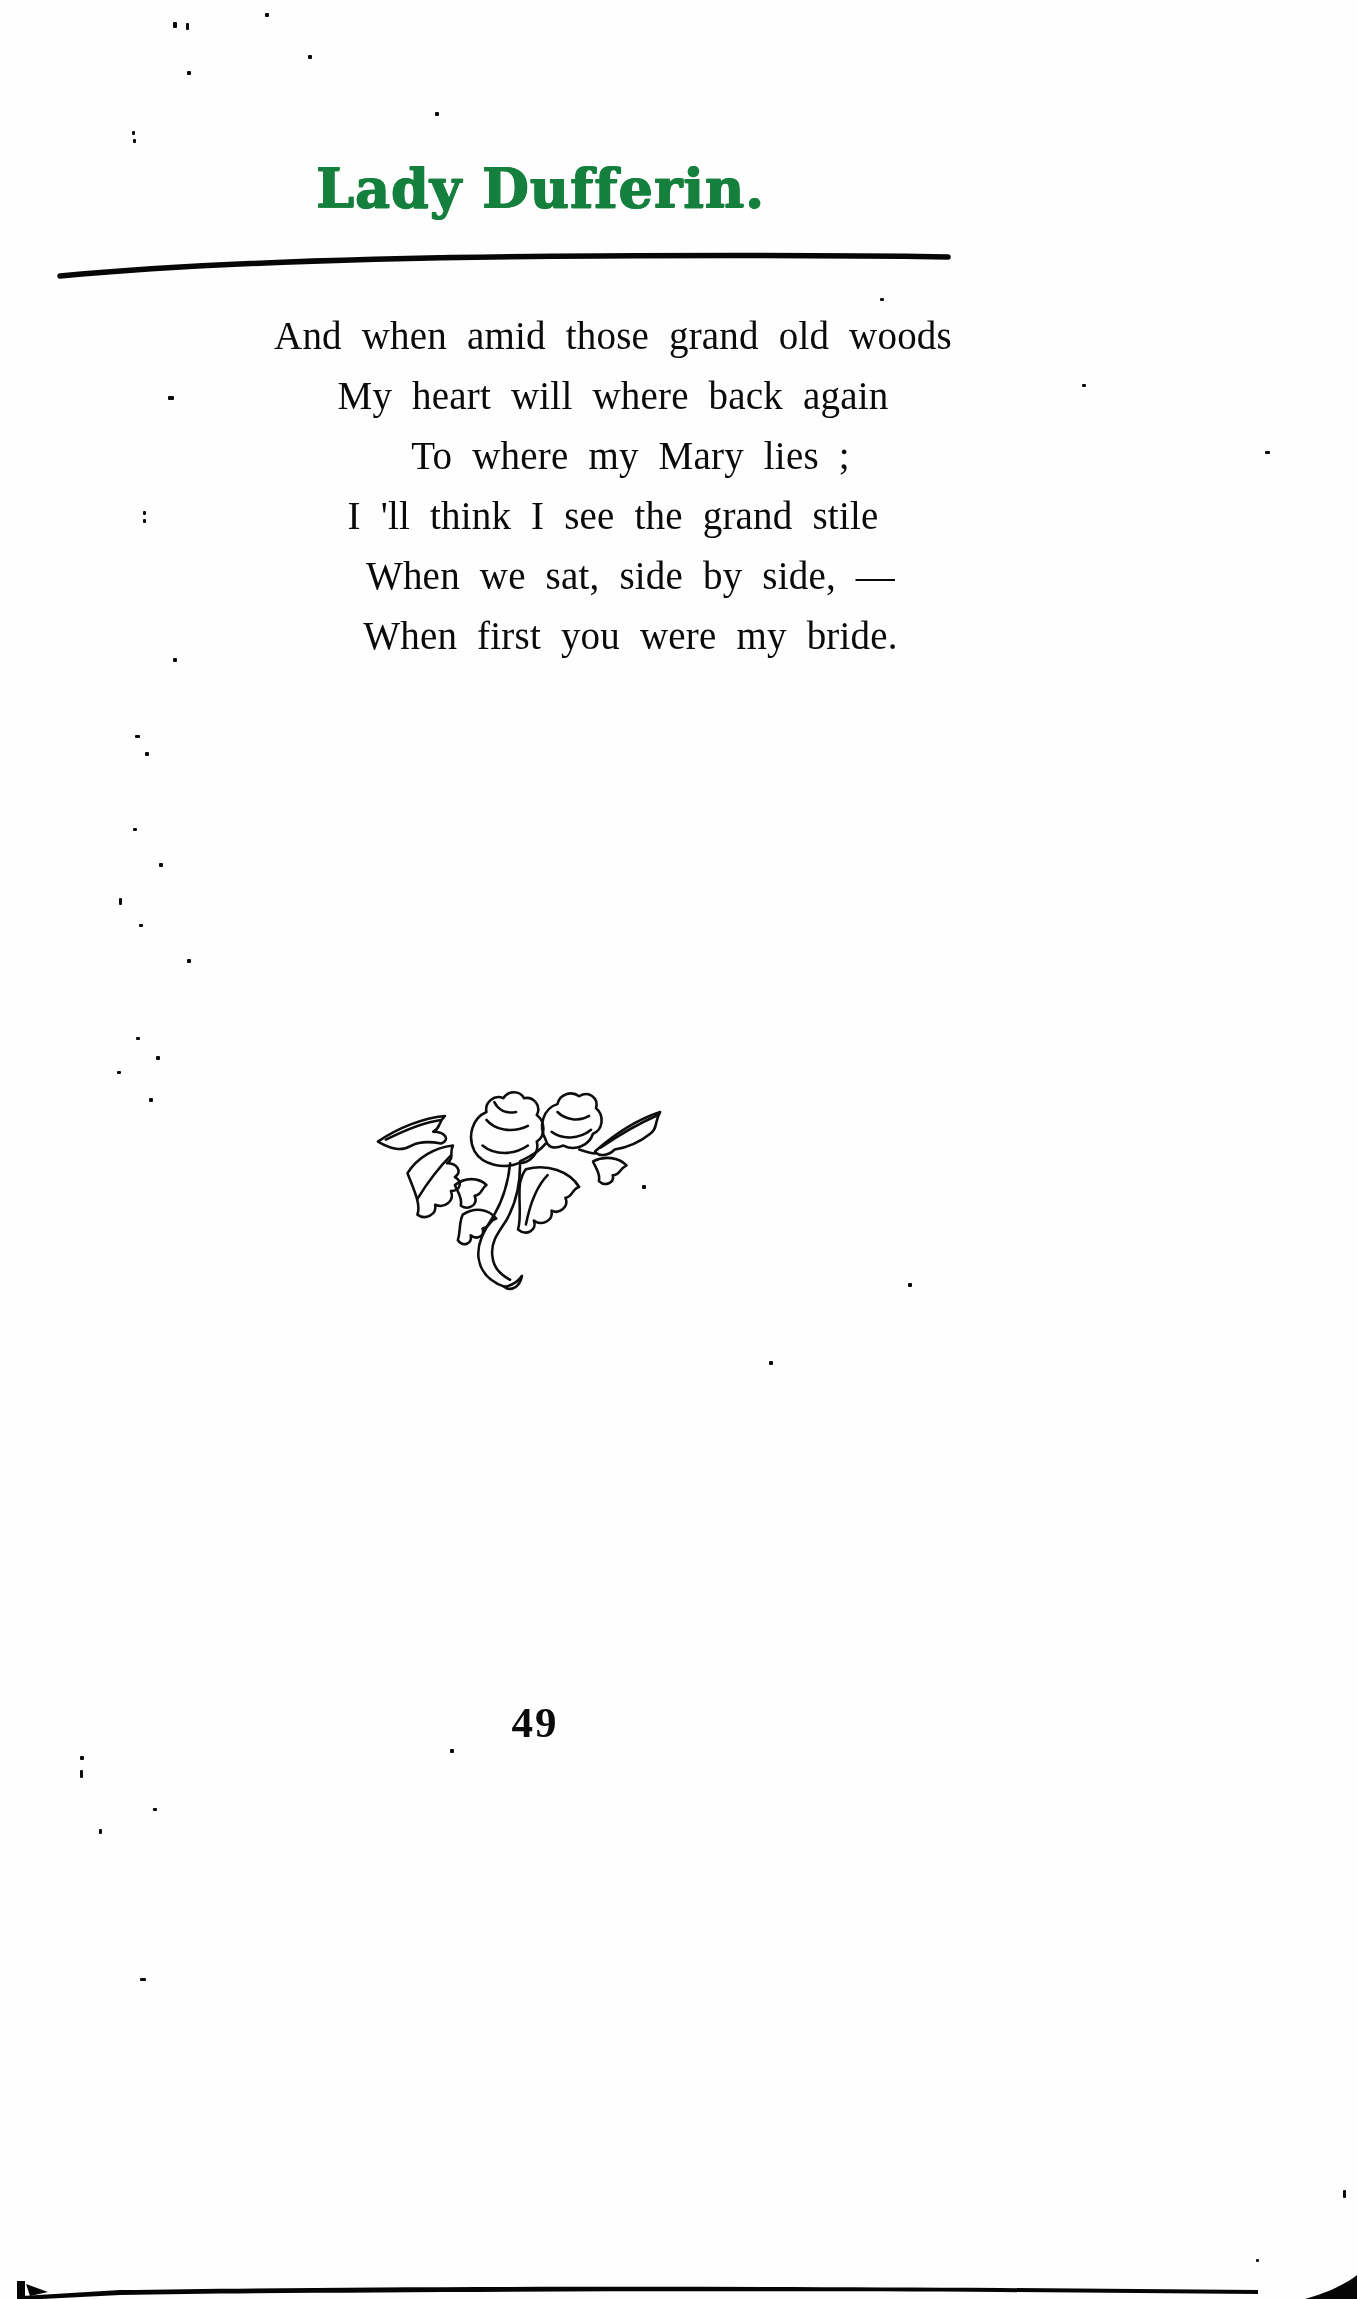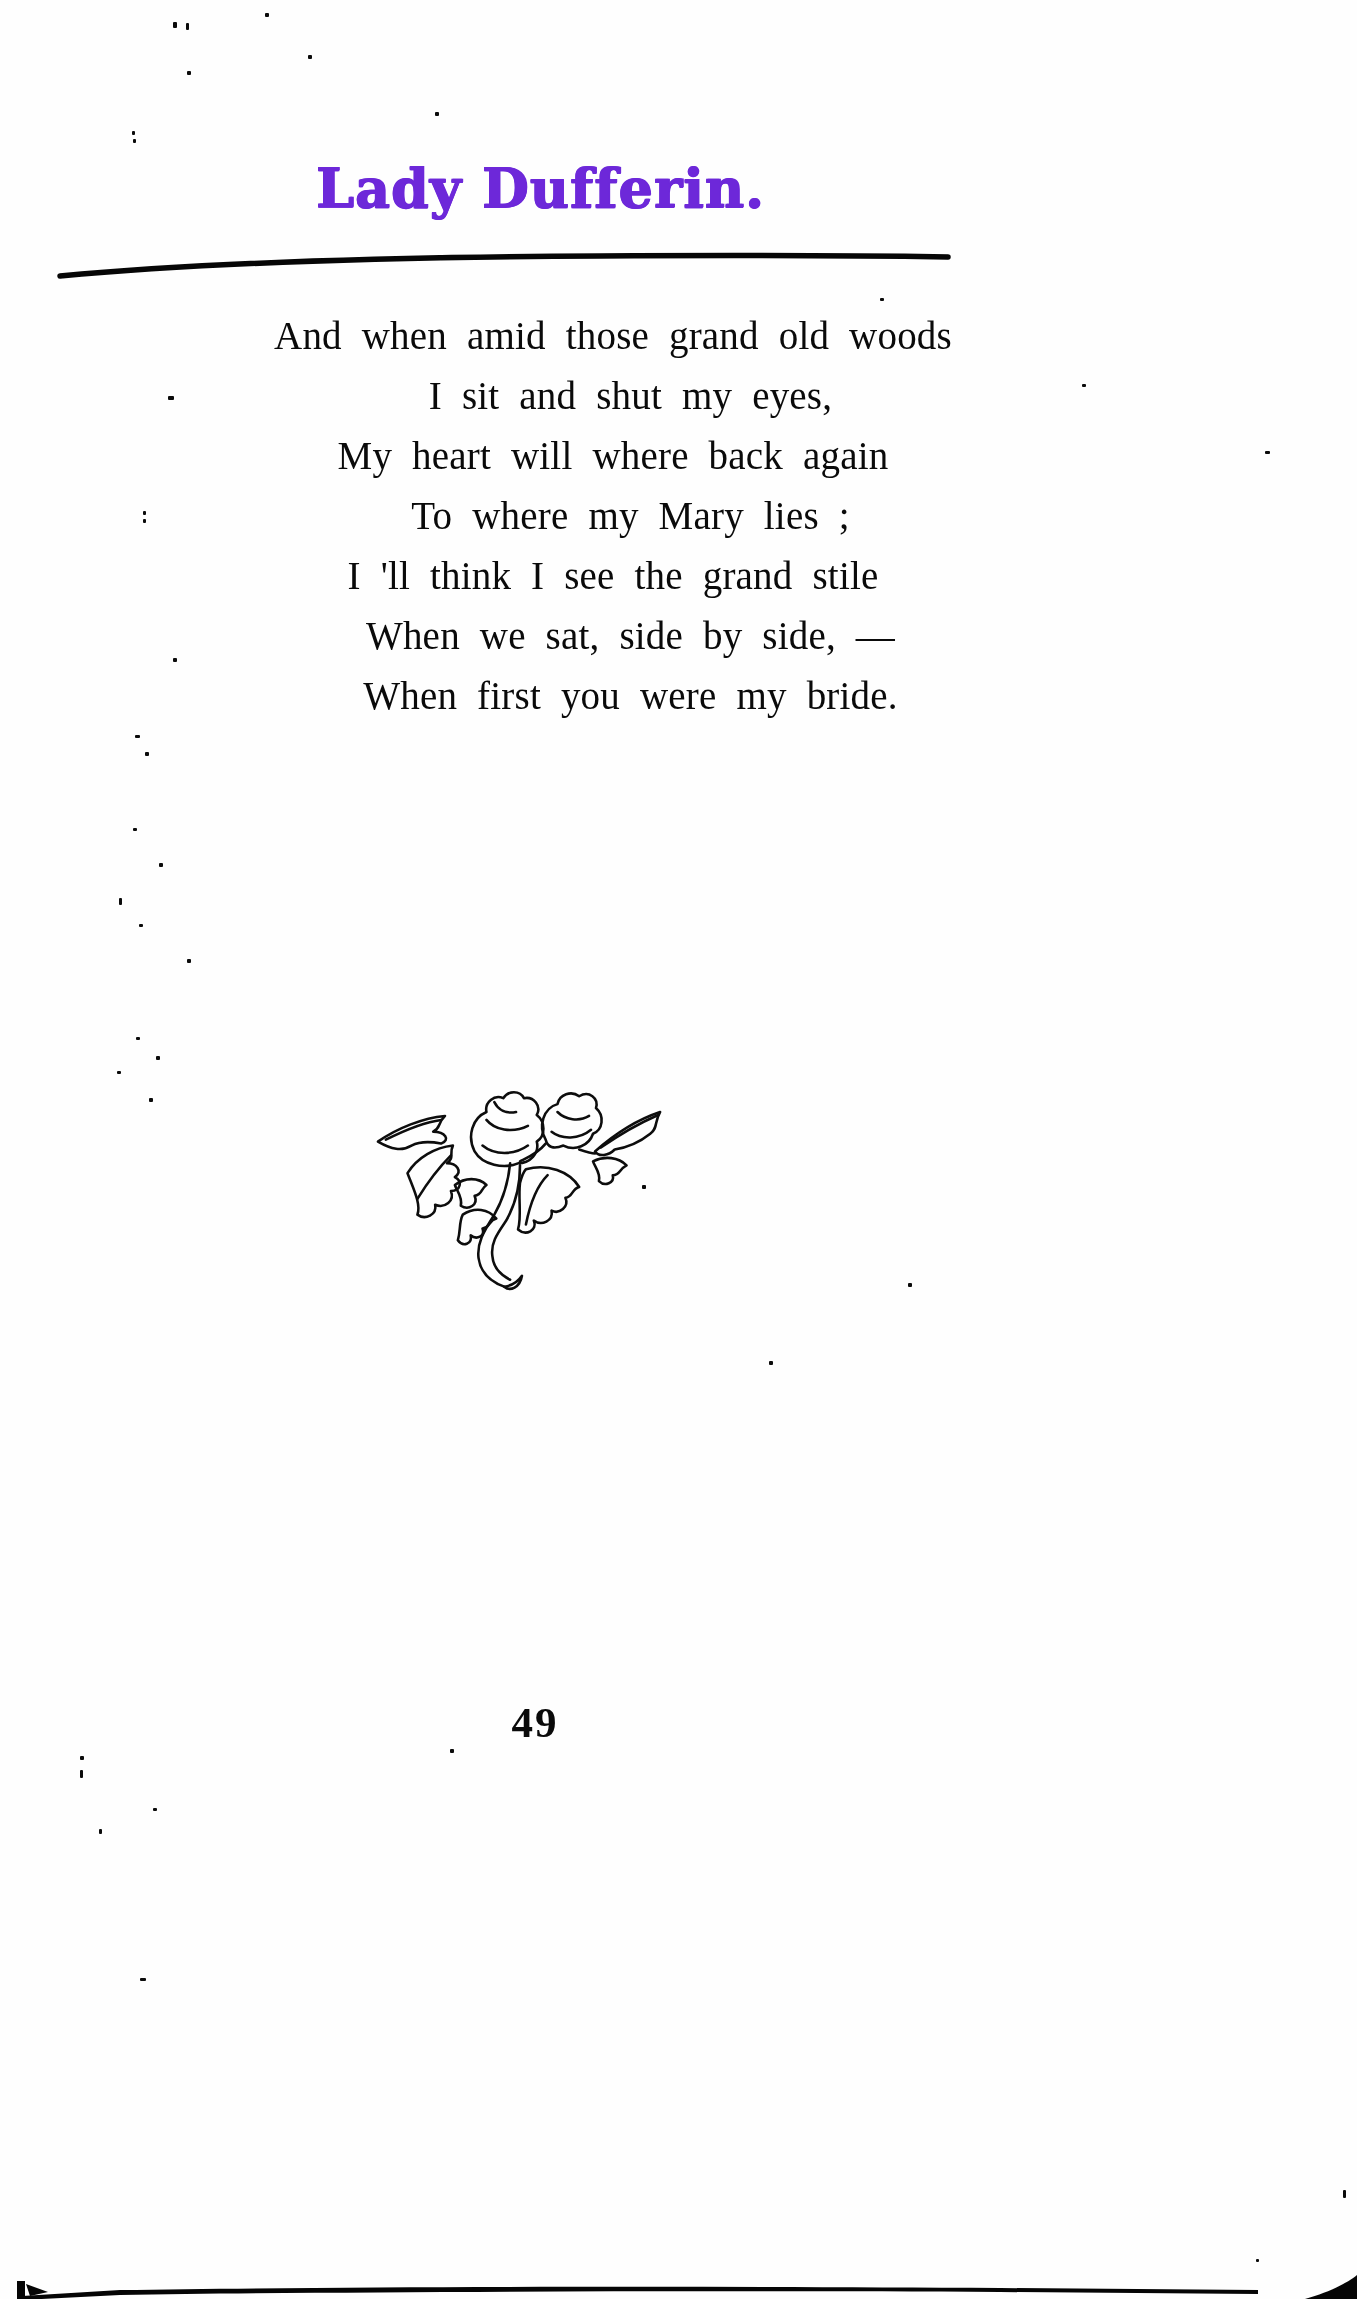--- a/index.html
+++ b/index.html
@@ -15,21 +15,21 @@
   .running-head {
     position: absolute;
     left: 200px;
     top: 156px;
     width: 680px;
     text-align: center;
     font-family: "DejaVu Serif", serif;
     font-weight: bold;
     font-size: 54px;
     letter-spacing: 1px;
-    color: #6d28d9;
+    color: #15803d;
     
     text-shadow: 1.3px 0 0 currentColor, 0 0.9px 0 currentColor, 0.9px 0.9px 0 currentColor;
   }
   .head-rule { position: absolute; left: 40px; top: 246px; }
   .poem {
     position: absolute;
     left: 163px;
     top: 306px;
     width: 900px;
     font-size: 39px;
@@ -64,21 +64,20 @@
   <div class="running-head">Lady Dufferin.</div>
 
   <svg class="head-rule" width="920" height="40" viewBox="0 0 920 40">
     <path d="M20,30 C160,17 340,11 560,10 C720,9 840,10 908,11" fill="none" stroke="#060606" stroke-width="5.5" stroke-linecap="round"></path>
   </svg>
 
   <div class="poem">
 
       <div class="poem-line">And when amid those grand old woods</div>
 
-      <div class="poem-line indent">I sit and shut my eyes,</div>
 
       <div class="poem-line">My heart will where back again</div>
 
       <div class="poem-line indent">To where my Mary lies ;</div>
 
       <div class="poem-line">I 'll think I see the grand stile</div>
 
       <div class="poem-line indent">When we sat, side by side, —</div>
 
 

